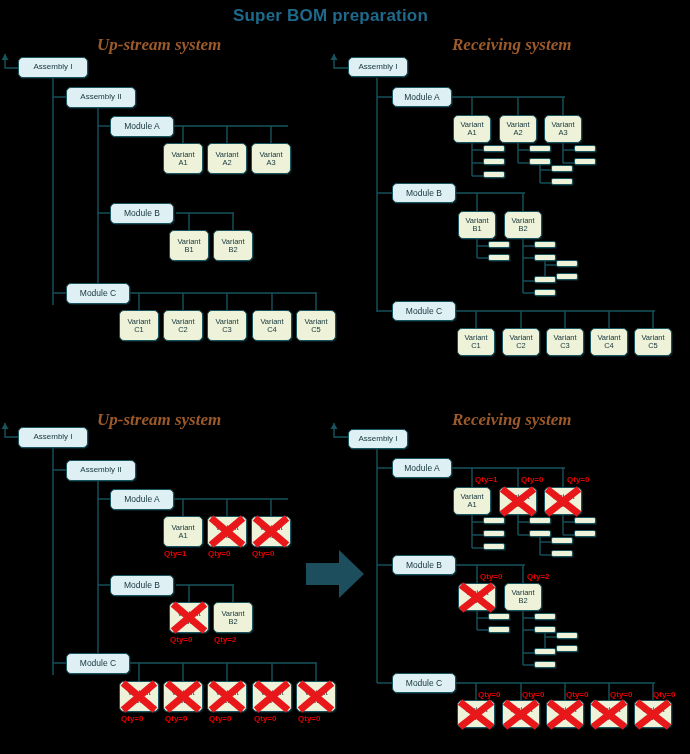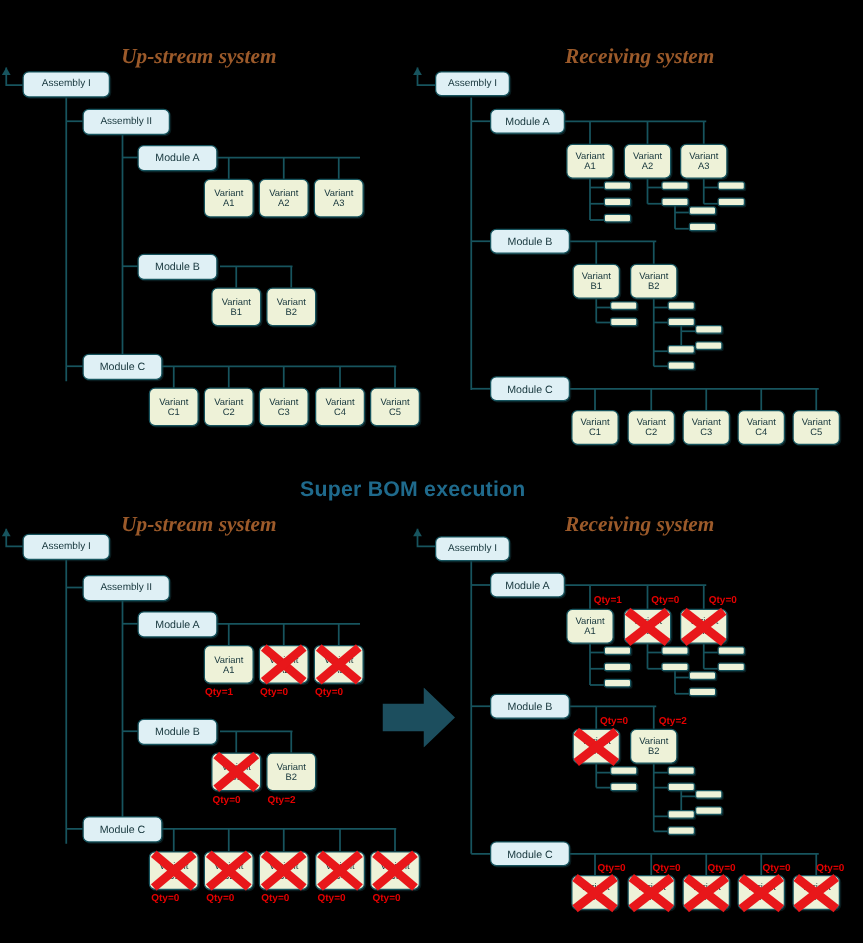--- a/index.html
+++ b/index.html
@@ -175,20 +175,21 @@
       <path d="M545,650 L556,650"></path>
       <path d="M456,683 L655,683"></path>
       <path d="M476,683 L476,700"></path>
       <path d="M521,683 L521,700"></path>
       <path d="M565,683 L565,700"></path>
       <path d="M609,683 L609,700"></path>
       <path d="M653,683 L653,700"></path>
     </g>
   </svg>
 
+  <div class="title" style="left:233px;top:6px;">Super BOM preparation</div>
   <div class="subtitle" style="left:97px;top:35px;">Up-stream system</div>
   <div class="subtitle" style="left:452px;top:35px;">Receiving system</div>
 
   <div class="node asm" style="left:18px;top:57px;width:70px;height:21px;">Assembly I</div>
   <div class="node asm" style="left:66px;top:87px;width:70px;height:21px;">Assembly II</div>
   <div class="node mod" style="left:110px;top:116px;width:64px;height:21px;">Module A</div>
   <div class="node mod" style="left:110px;top:203px;width:64px;height:21px;">Module B</div>
   <div class="node mod" style="left:66px;top:283px;width:64px;height:21px;">Module C</div>
 
   <div class="node var" style="left:163px;top:143px;width:40px;height:31px;">
@@ -294,21 +295,20 @@
     </div>
   <div class="node var" style="left:590px;top:328px;width:38px;height:28px;">
     <span>Variant</span>
       <span>C4</span>
     </div>
   <div class="node var" style="left:634px;top:328px;width:38px;height:28px;">
     <span>Variant</span>
       <span>C5</span>
     </div>
 
-  <div class="title" style="left:240px;top:382px;">Super BOM execution</div>
   <div class="subtitle" style="left:97px;top:410px;">Up-stream system</div>
   <div class="subtitle" style="left:452px;top:410px;">Receiving system</div>
 
   <div class="arrowbig" style="left:306px;top:550px;">
     <svg width="58" height="48" viewBox="0 0 58 48">
       <path d="M0,13 L33,13 L33,0 L58,24 L33,48 L33,35 L0,35 Z" fill="#1c4e5e"></path>
     </svg>
   </div>
 
   <div class="node asm" style="left:18px;top:427px;width:70px;height:21px;">Assembly I</div>

